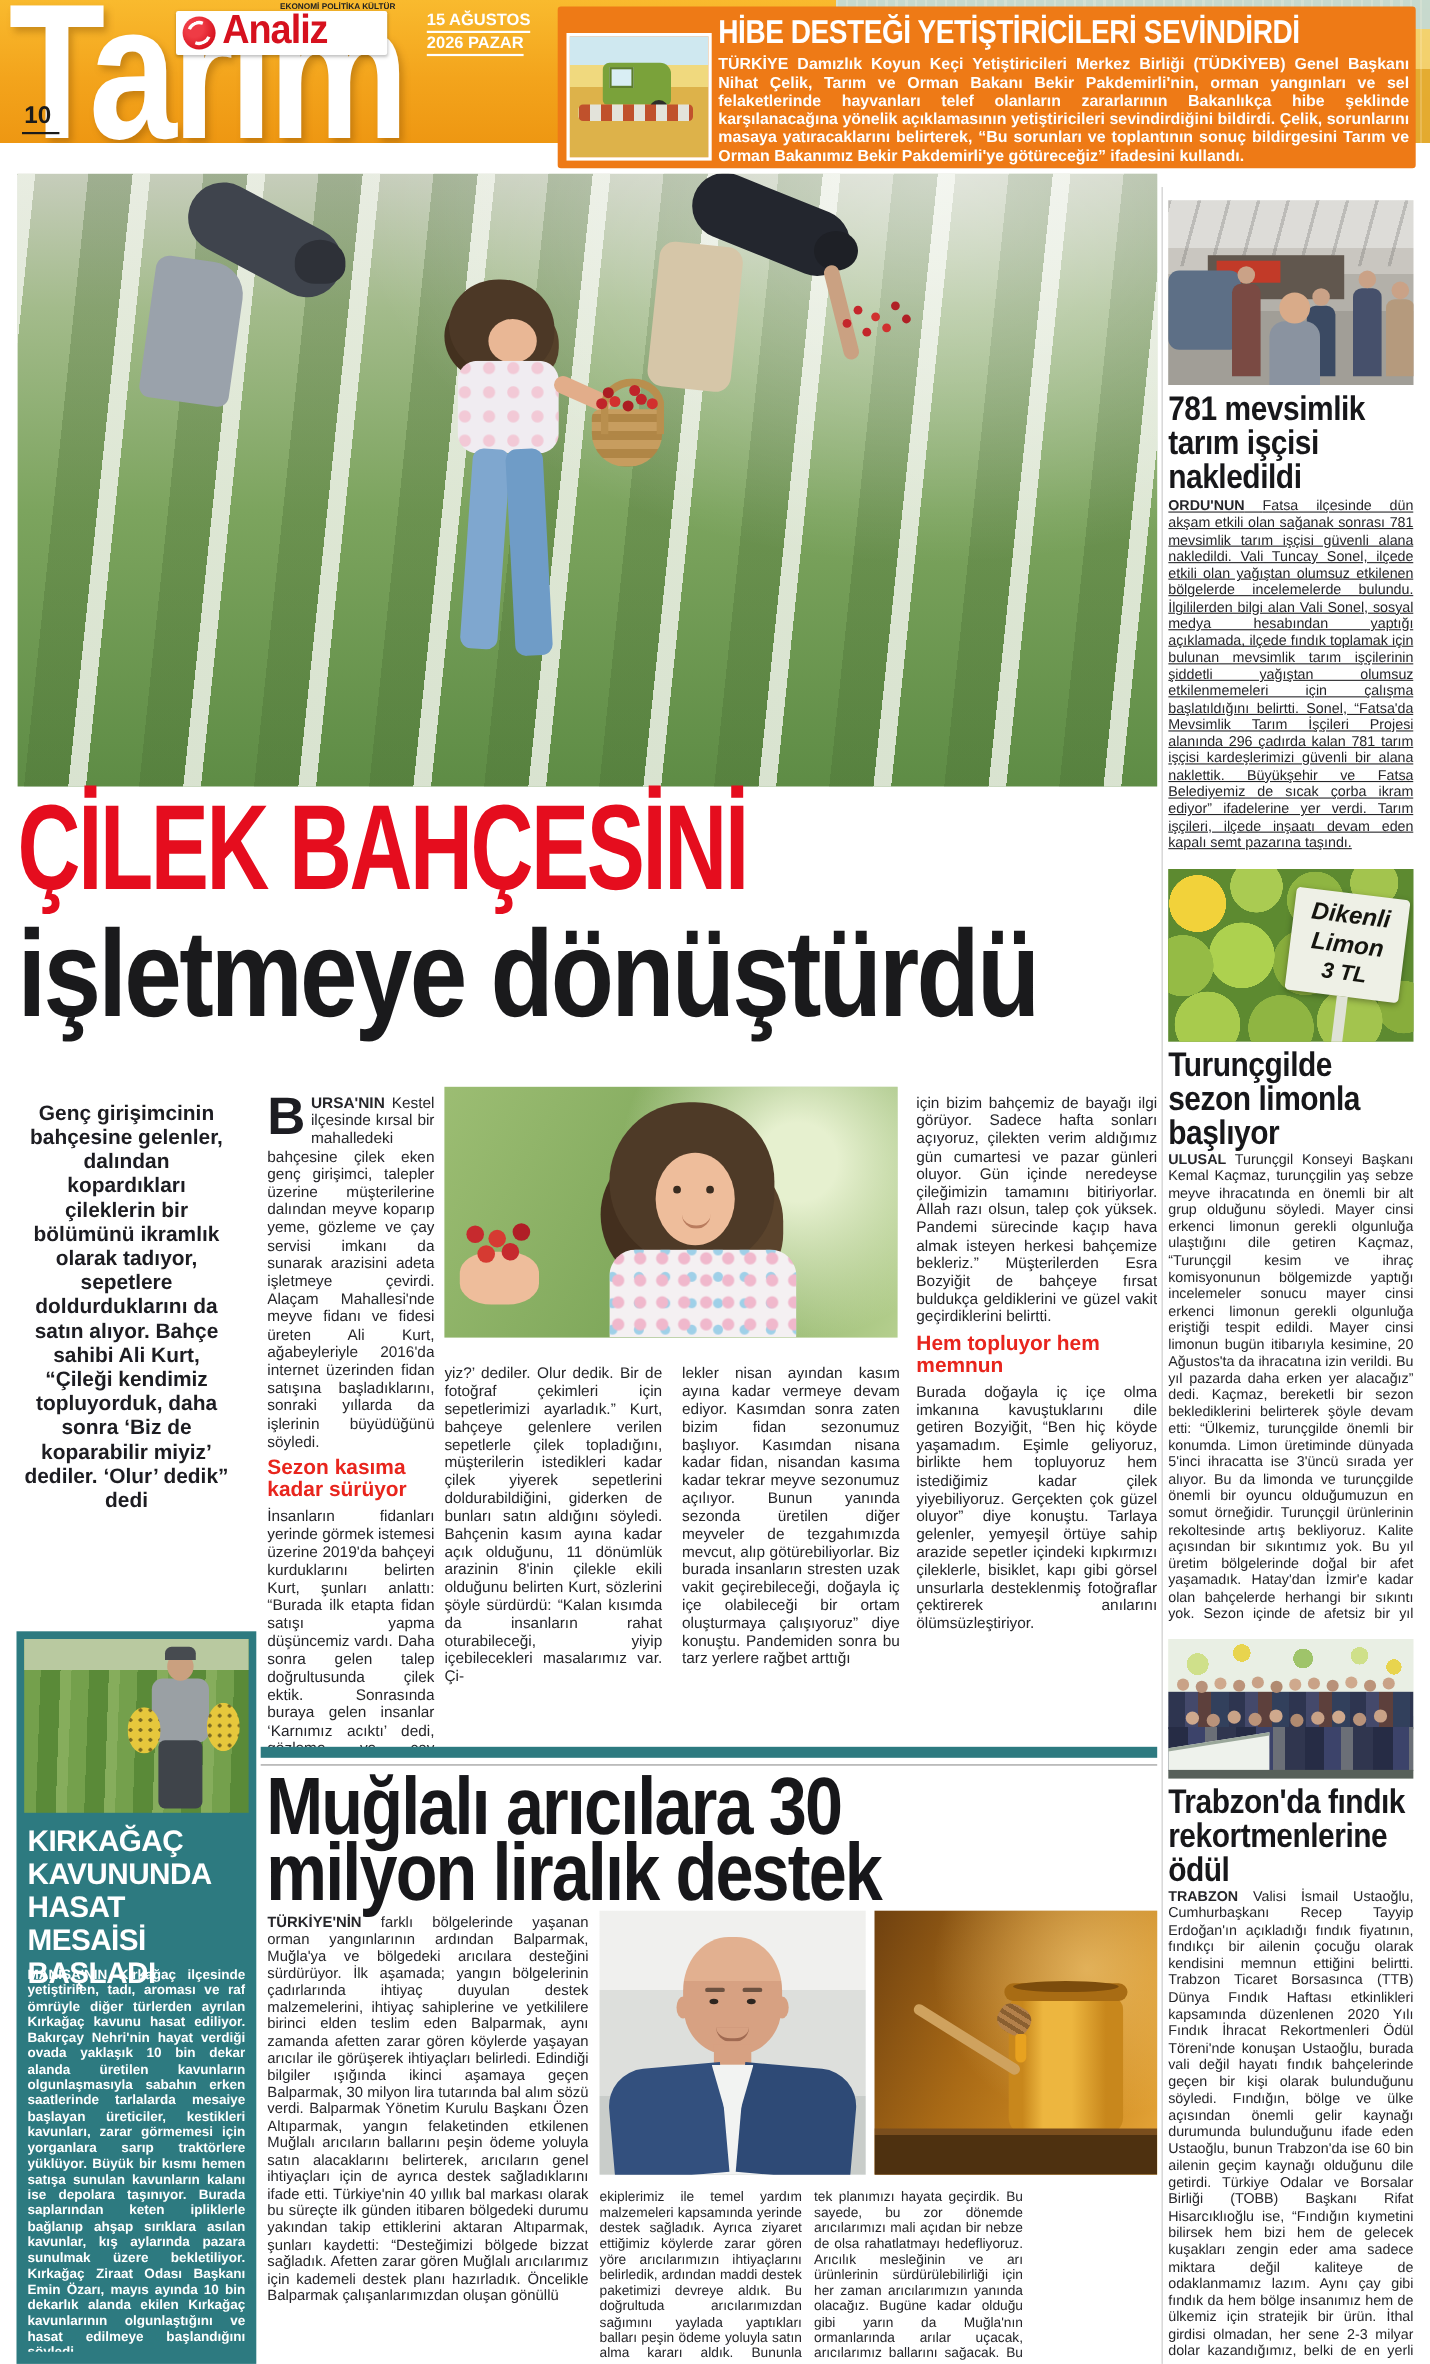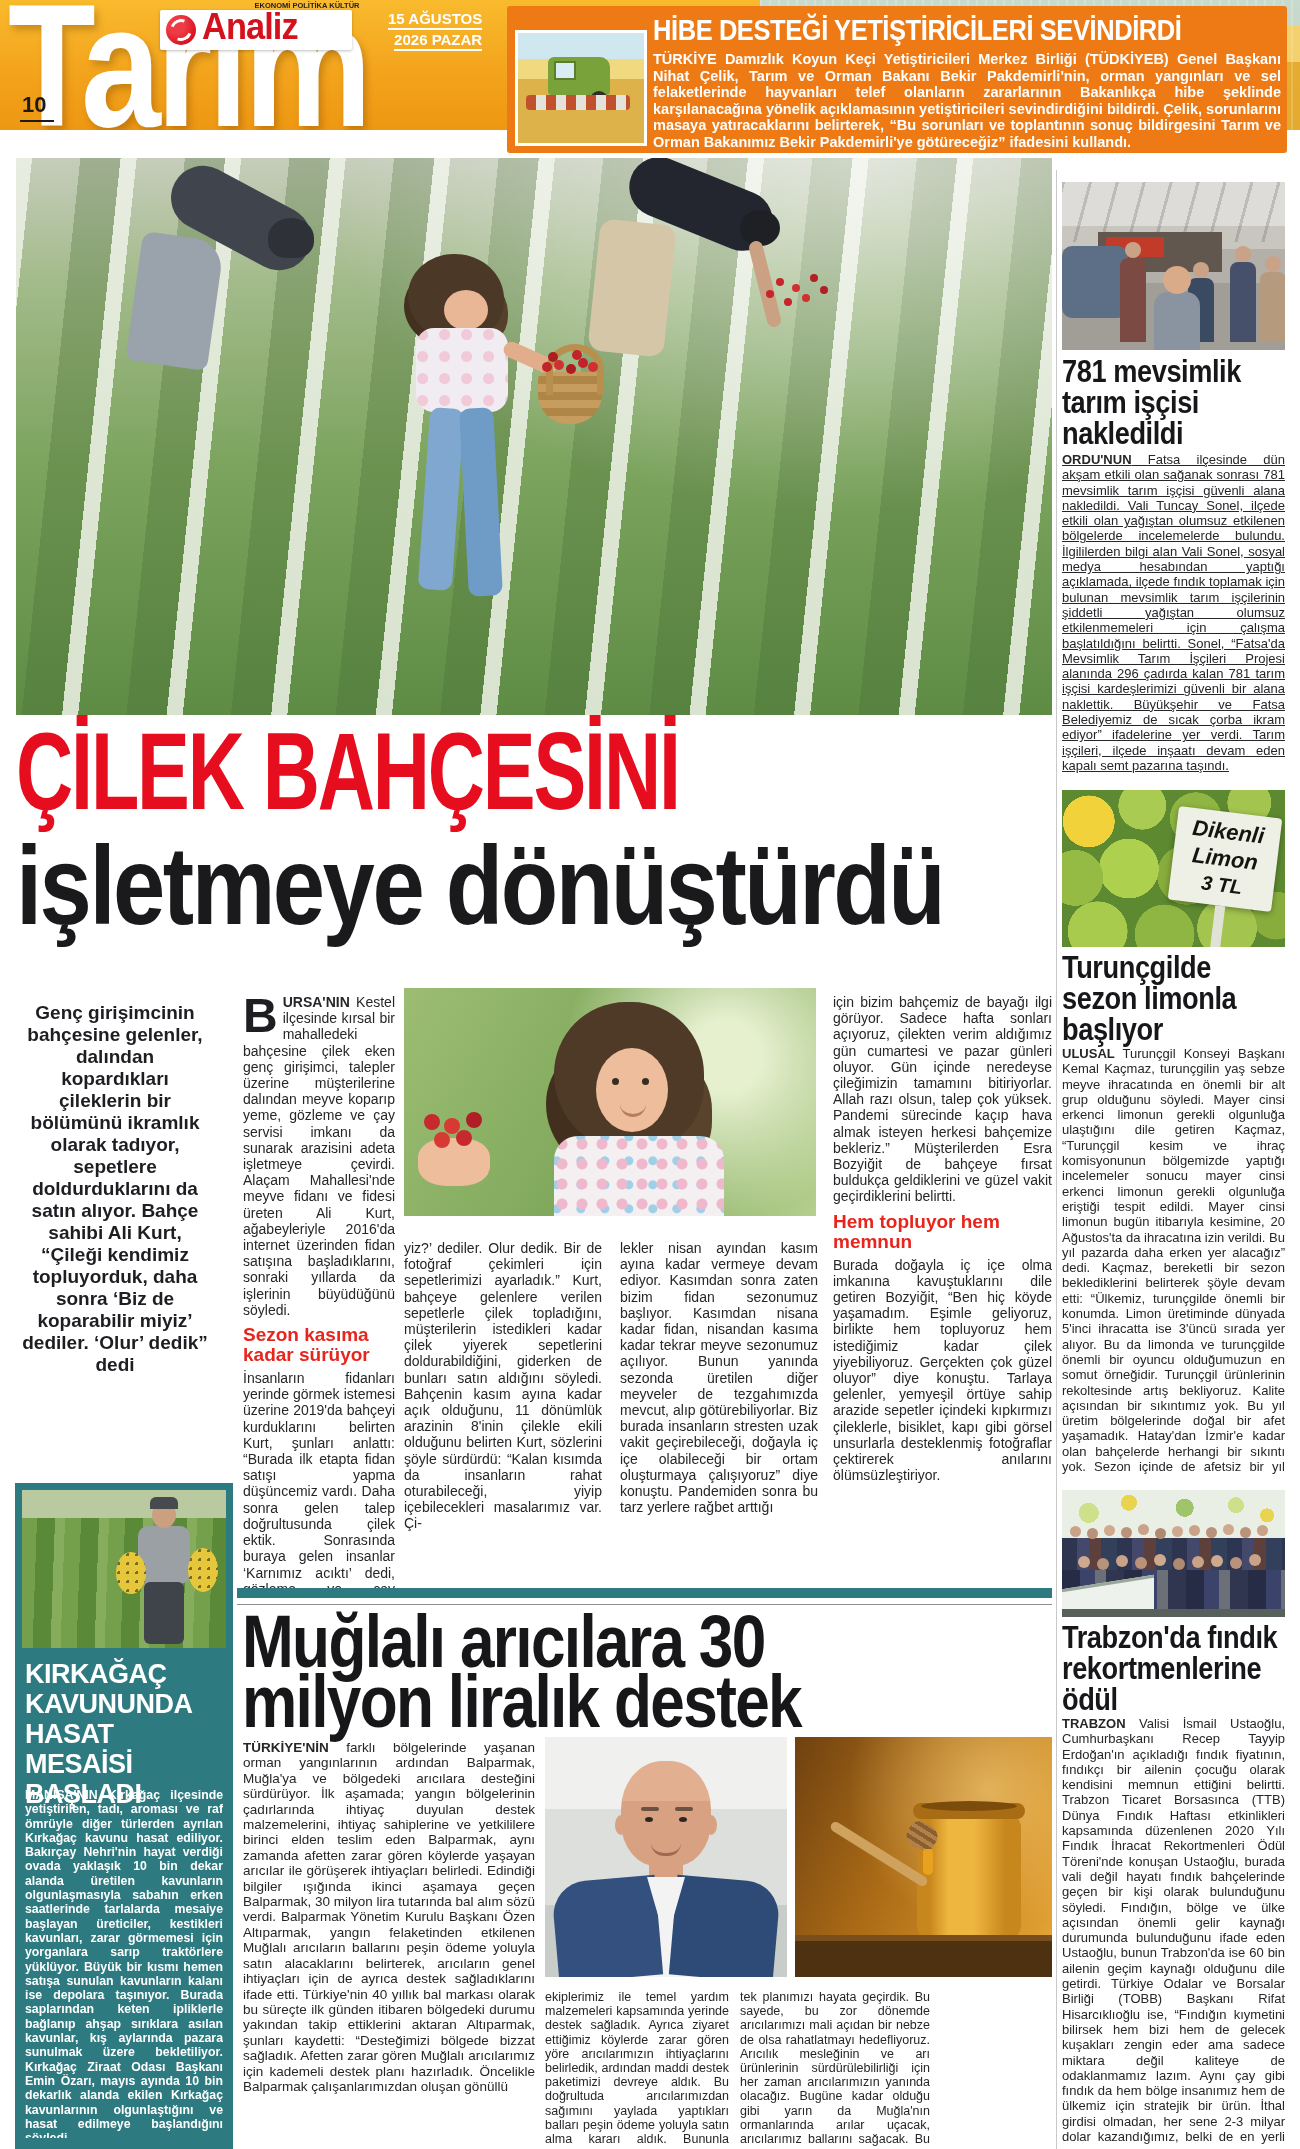--- a/index.html
+++ b/index.html
@@ -20,21 +20,21 @@
     text-shadow:4px 5px 8px rgba(120,70,0,.35);}
   #brand-kicker{left:232px;top:1px;width:150px;text-align:center;font-size:7.5px;font-weight:700;color:#222;}
   #brand-box{left:160px;top:10px;width:192px;height:40px;background:#ffffff;border-radius:2px;
     box-shadow:0 1px 3px rgba(0,0,0,.25);}
   .brand-icon{position:absolute;left:6px;top:5px;width:30px;height:30px;border-radius:50%;
     background:radial-gradient(circle at 35% 35%, #ef3b45 0 30%, #d6111e 75%);}
   .brand-icon::before{content:"";position:absolute;inset:4px;border-radius:50%;
     border:3px solid transparent;border-top-color:#fff;border-bottom-color:#fff;transform:rotate(-24deg);}
   #brand-text{position:absolute;left:42px;top:-4px;font-size:37px;font-weight:800;color:#d6111e;
     letter-spacing:-1px;transform:scaleX(.93);transform-origin:left top;}
-  #date-block{left:388px;top:11px;color:#fff;font-weight:700;font-size:15px;line-height:16px;text-align:right;}
+  #date-block{left:388px;top:11px;color:#fff;font-weight:700;font-size:15px;line-height:16px;}
   #date-block .dl{display:inline-block;border-bottom:2px solid #fff;padding-bottom:1px;margin-bottom:2px;}
   #page-num{left:20px;top:92px;font-size:22px;font-weight:700;color:#1b1b1b;
     border-bottom:2px solid #1b1b1b;padding:0 8px 2px 2px;}
 
   
   #hibe-box{left:507px;top:6px;width:780px;height:147px;background:#ee7a16;border-radius:3px;overflow:hidden;}
   #hibe-photo{left:8px;top:24px;width:126px;height:110px;border:3px solid #fff;overflow:hidden;
     background:linear-gradient(180deg,#cfe8f0 0 24%,#f0d97e 24% 42%,#ddb24a 42%);}
   .hv-body{position:absolute;left:30px;top:24px;width:62px;height:38px;background:#7aa23a;border-radius:6px 10px 4px 4px;}
   .hv-cab{position:absolute;left:36px;top:28px;width:18px;height:15px;background:#d9eef4;border:2px solid #5d7d2c;}

